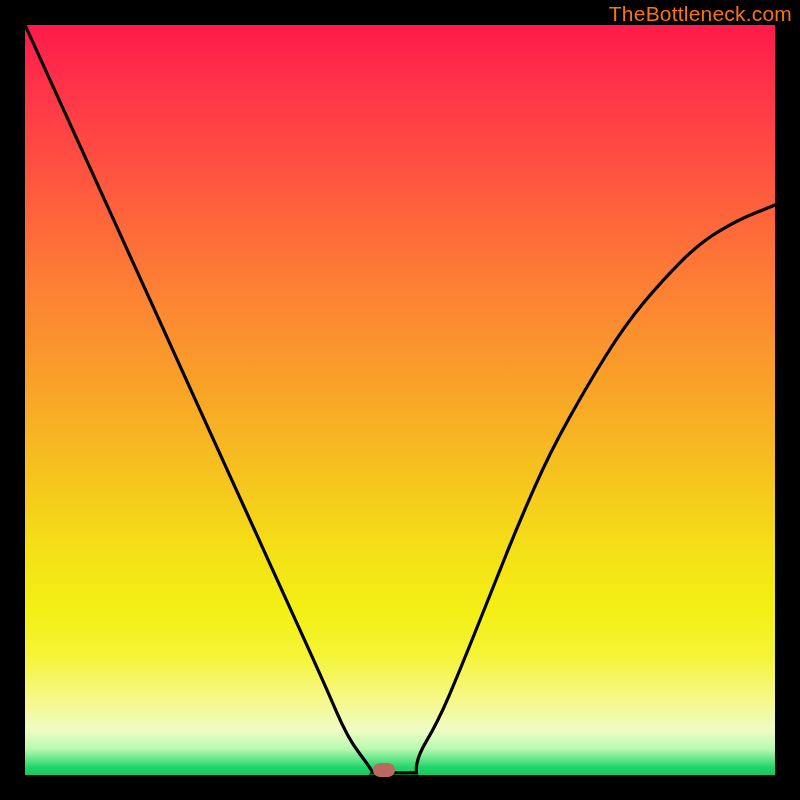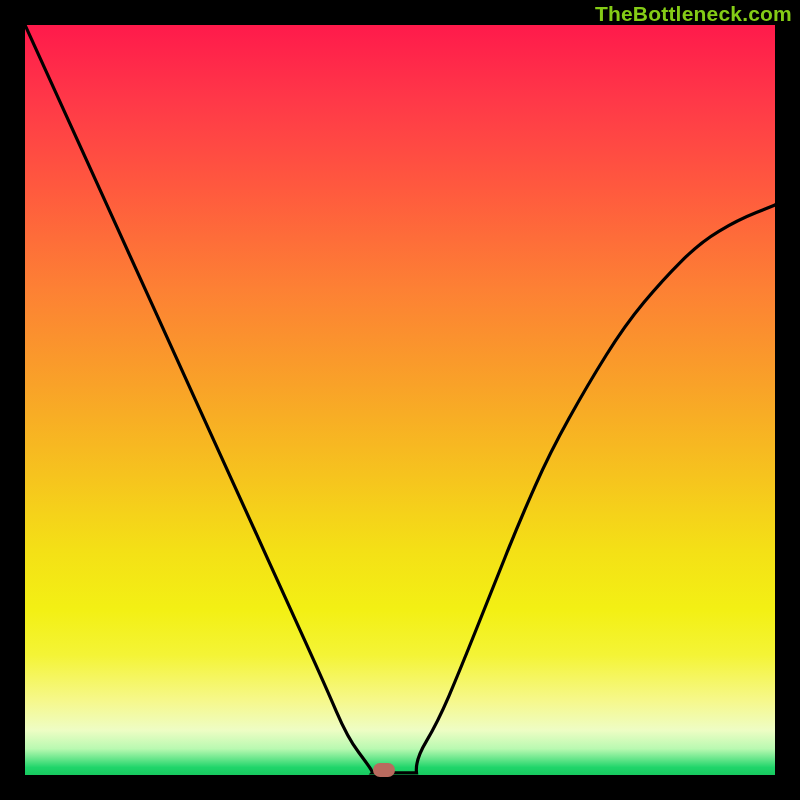--- a/index.html
+++ b/index.html
@@ -55,24 +55,24 @@
     width: 22px;
     height: 14px;
     border-radius: 8px;
     background: #b96a5e;
     transform: translate(-50%, -50%);
   }
   .watermark {
     position: absolute;
     top: 2px;
     right: 8px;
-    color: #84cc16;
+    color: #f97316;
     font-size: 21px;
     letter-spacing: 0.2px;
-    font-weight: 700;
+    font-weight: 400;
     user-select: none;
   }
 </style>
 </head>
 <body>
 
 <div class="stage">
 
   <div class="watermark">TheBottleneck.com</div>
 

